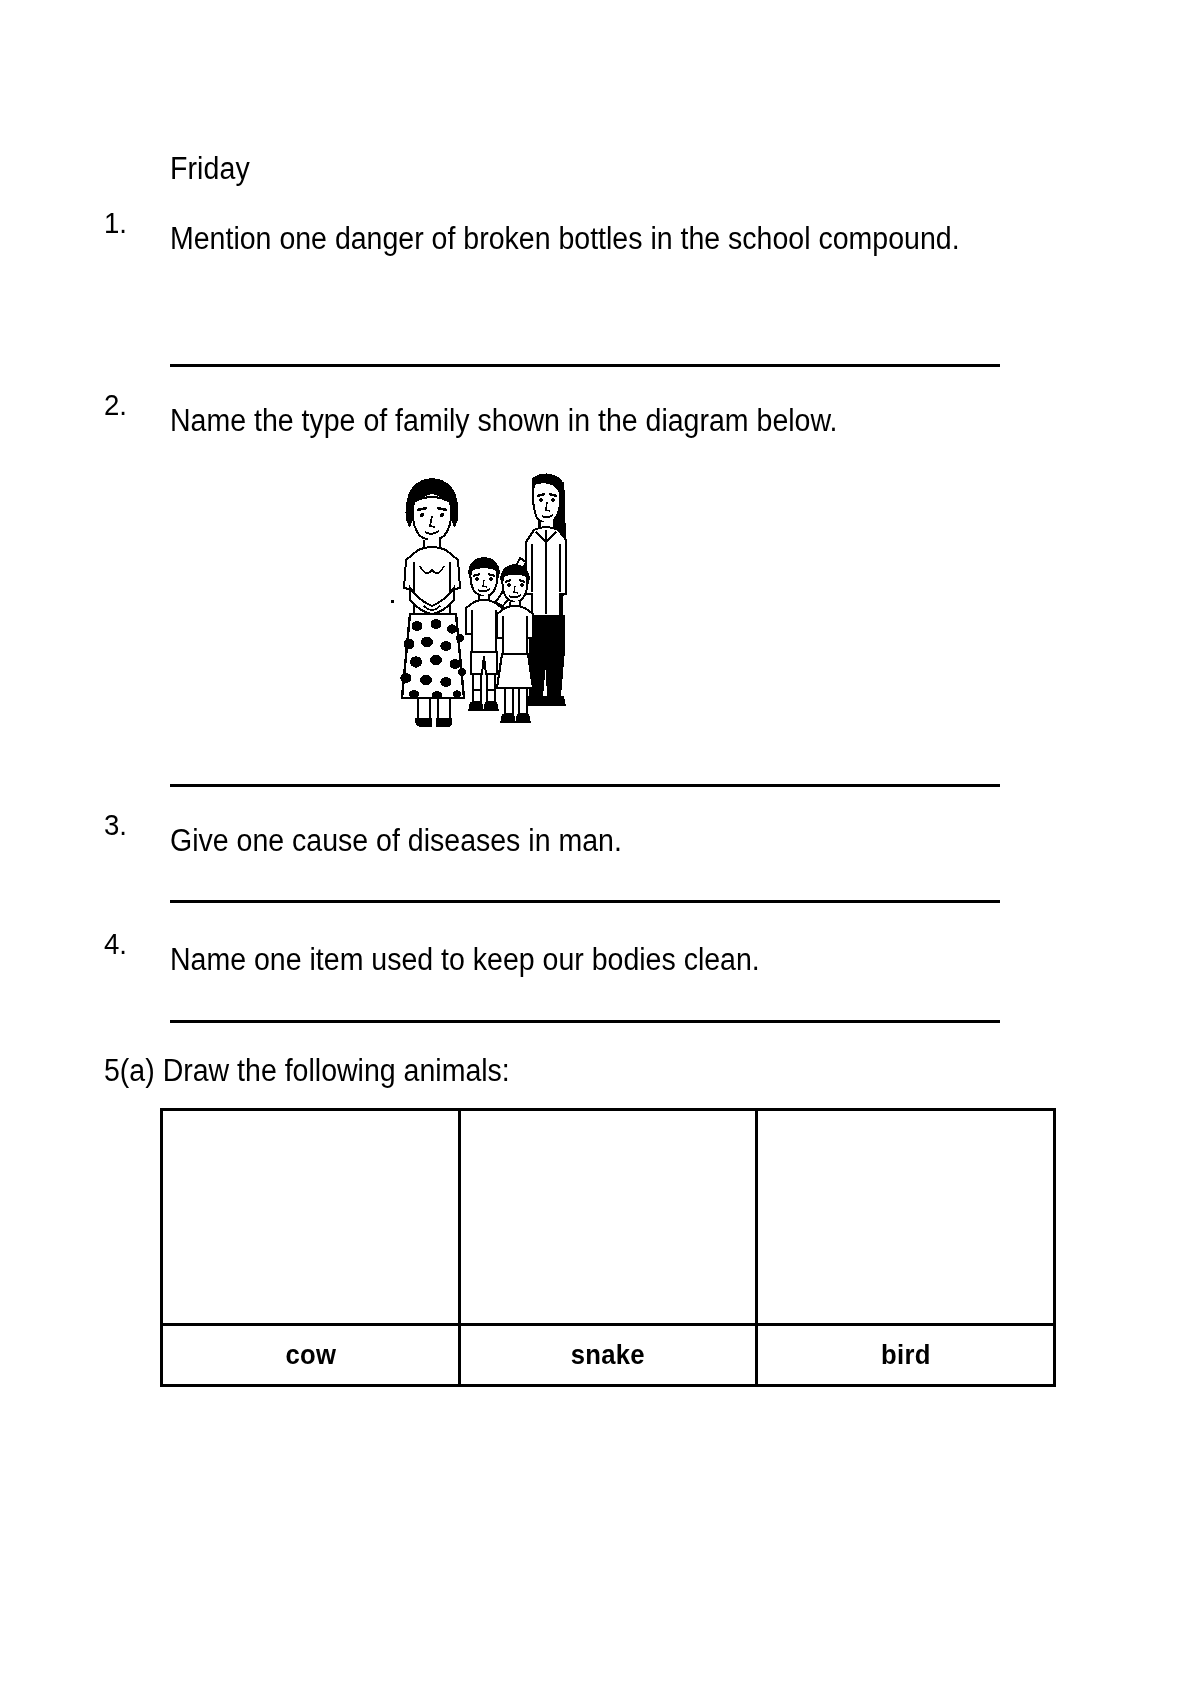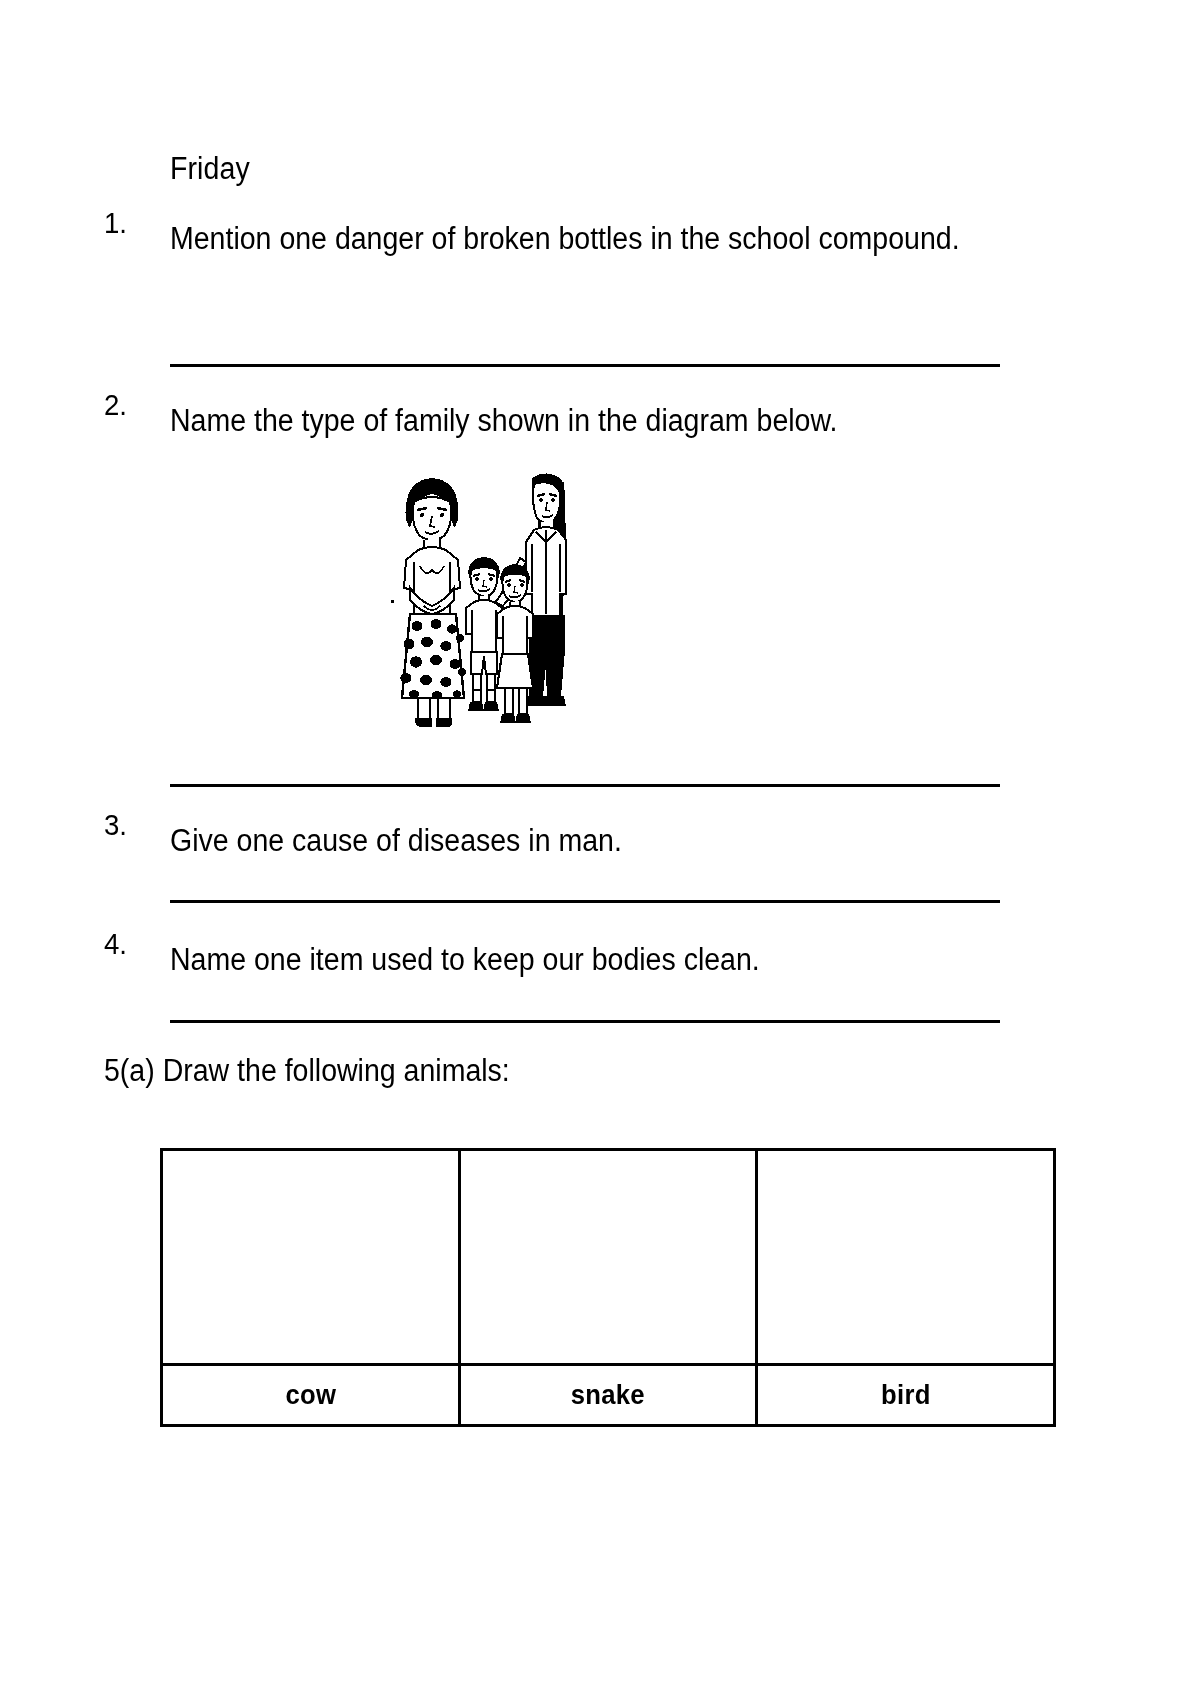--- a/index.html
+++ b/index.html
@@ -88,21 +88,21 @@
     top: 458px;
     width: 190px;
     height: 262px;
   }
   .figure svg { display: block; width: 100%; height: 100%; }
 
   
   .animal-table {
     position: absolute;
     left: 160px;
-    top: 1140px;
+    top: 1100px;
     width: 896px;
     border-collapse: collapse;
     table-layout: fixed;
   }
   .animal-table td {
     border: 3px solid #000000;
     padding: 0;
     text-align: center;
     vertical-align: middle;
   }

